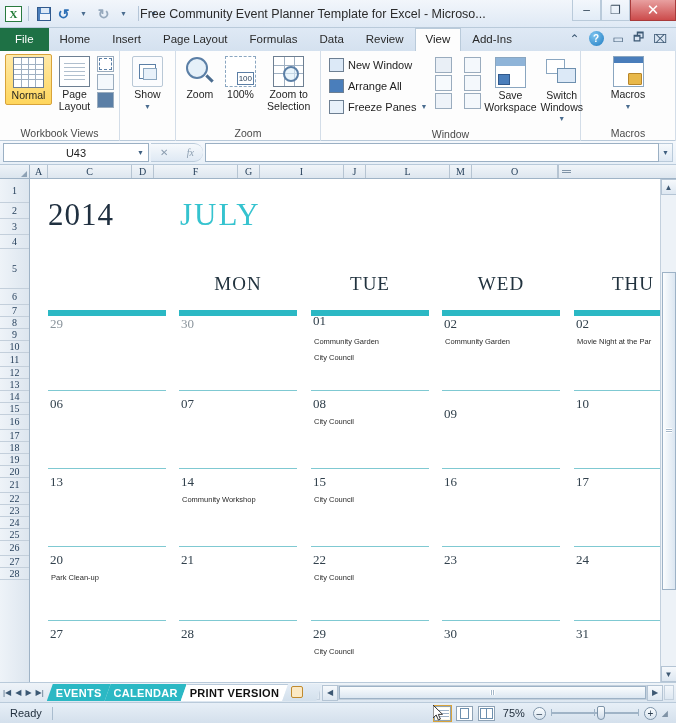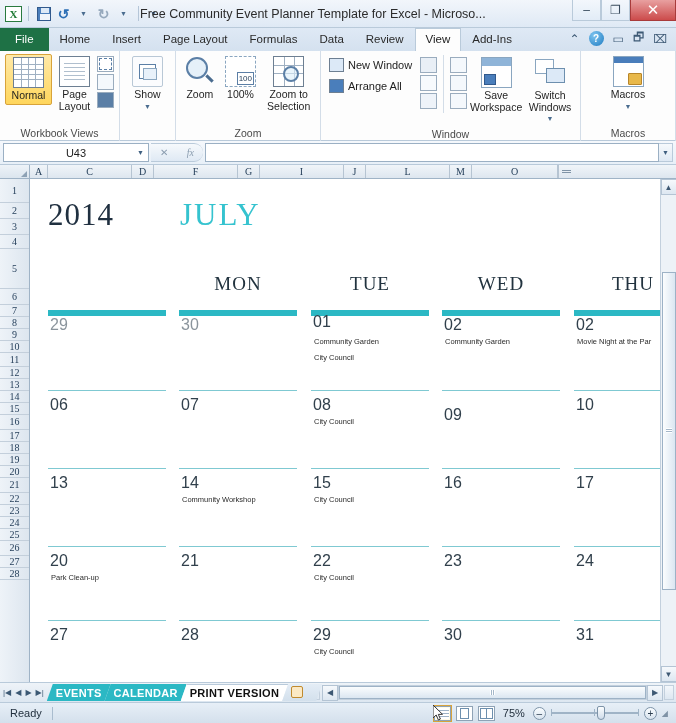--- a/index.html
+++ b/index.html
@@ -132,22 +132,22 @@
   .canvas { flex:1; position:relative; background:#fff; overflow:hidden; }
 
   .cal-year { position:absolute; font-family:"Liberation Serif",serif;
               font-size:31px; color:#203040; letter-spacing:1px; }
   .cal-month { position:absolute; font-family:"Liberation Serif",serif;
                font-size:31px; color:#35c3cf; letter-spacing:2px; }
   .dayname { position:absolute; font-family:"Liberation Serif",serif;
              font-size:19px; color:#22333f; letter-spacing:1px; text-align:center; }
   .tealbar { position:absolute; height:6px; background:#2bb8c4; }
   .thinline { position:absolute; height:1px; background:#7fc9d2; }
-  .datenum { position:absolute; font-family:Liberation Sans, sans-serif;
-             font-size:16px; color:#31404c; }
+  .datenum { position:absolute; font-family:Liberation Serif, serif;
+             font-size:13px; color:#31404c; }
   .datenum.dim { color:#8a949c; }
   .evt { position:absolute; font-family:"Liberation Sans",sans-serif;
          font-size:7.5px; color:#2b2b2b; white-space:nowrap;text-align:right; }
 
   
   .vscroll { width:16px; background:#f0f4f8; border-left:1px solid #c3d0dd;
              display:flex; flex-direction:column; align-items:center; }
   .sbtn { width:16px; height:16px; background:linear-gradient(#f6f9fc,#dde7f1);
           border:1px solid #b4c4d4; display:flex; align-items:center;
           justify-content:center; font-size:8px; color:#3d5873; flex:0 0 auto;}
@@ -334,20 +334,25 @@
     <div class="group" style="width:260px">
       <div class="group-items" style="padding-top:4px">
         <div style="display:flex;flex-direction:column;gap:2px;">
           <div class="smallbtn">
             <span class="ico16" style="background:#dce9f7"></span>
             <span>New Window</span>
           </div>
           <div class="smallbtn">
             <span class="ico16" style="background:#4a7ebb"></span>
             <span>Arrange All</span>
+          </div>
+          <div class="smallbtn">
+            <span class="ico16" style="background:#e8f1fa"></span>
+            <span>Freeze Panes</span>
+            <span class="tiny-dd">▼</span>
           </div>
         </div>
         <div class="stack-col" style="padding-left:3px">
           <div class="minico" style="background:#e9eff6"></div>
           <div class="minico" style="background:#f7fafd"></div>
           <div class="minico" style="background:#eef3f9"></div>
         </div>
         <div class="grp-sep" style="margin:0 4px;height:58px"></div>
         <div class="stack-col">
           <div class="minico"></div>

